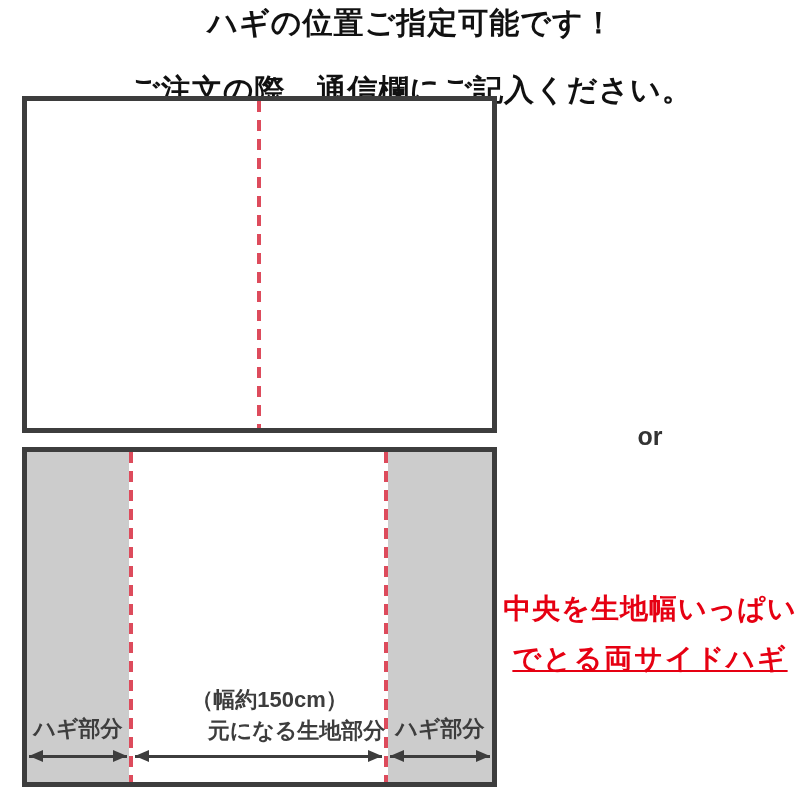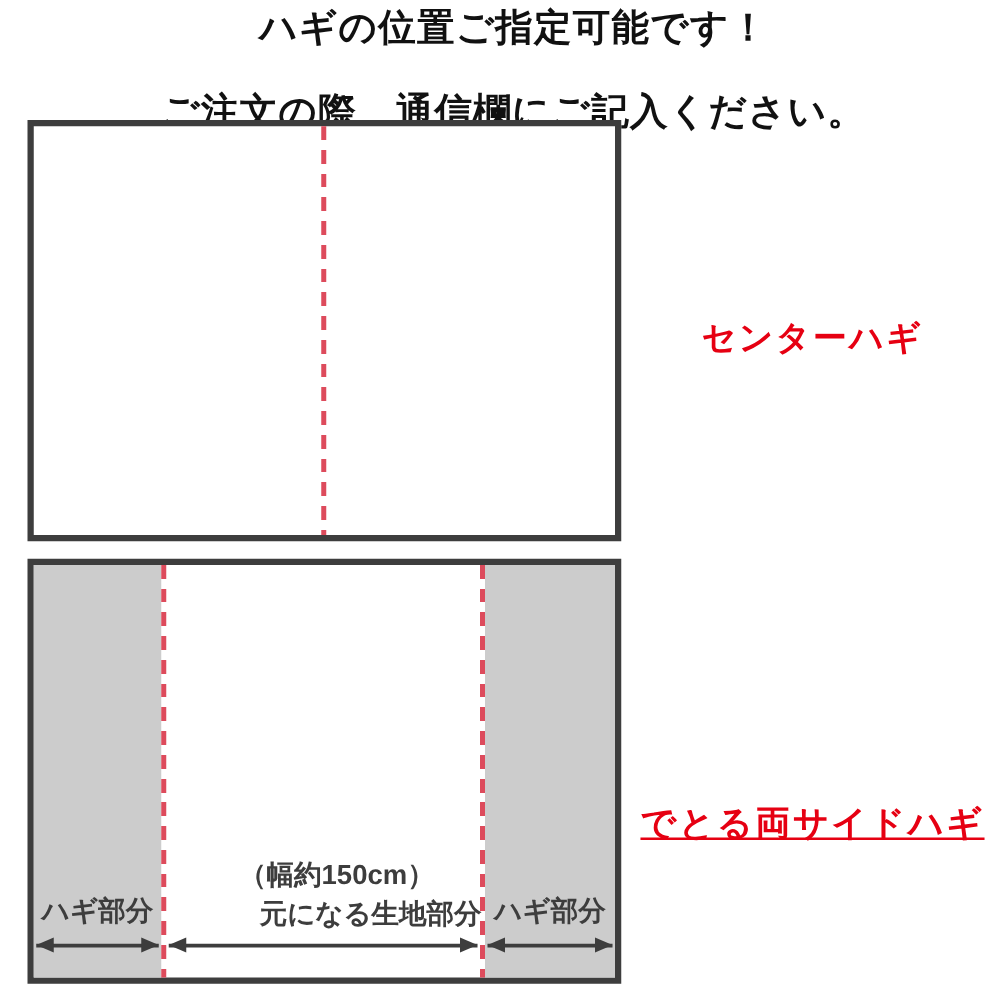--- a/index.html
+++ b/index.html
@@ -139,34 +139,35 @@
 <body>
 
 <div class="canvas">
 
   <div class="title l1">ハギの位置ご指定可能です！</div>
   <div class="title l2">ご注文の際、通信欄にご記入ください。</div>
 
   <div class="fabric-rect rect1">
     <div class="dash-v"></div>
   </div>
-  <div class="side-label label-center-seam">センターハギ</div>
 
+  <div class="or-label">or</div>
 
   <div class="fabric-rect rect2">
     <div class="panel panel-left"></div>
     <div class="panel panel-right"></div>
     <div class="dash-v dash1"></div>
     <div class="dash-v dash2"></div>
 
     <div class="sec-label lab-left">ハギ部分</div>
     <div class="sec-label lab-c1">（幅約150cm）</div>
     <div class="sec-label lab-c2">元になる生地部分</div>
     <div class="sec-label lab-right">ハギ部分</div>
 
     <div class="arrow arr-left"></div>
     <div class="arrow arr-center"></div>
     <div class="arrow arr-right"></div>
   </div>
 
+  <div class="side-label label-both1">中央を生地幅いっぱい</div>
   <div class="side-label label-both2">でとる両サイドハギ</div>
 
 </div>
 
 </body></html>

